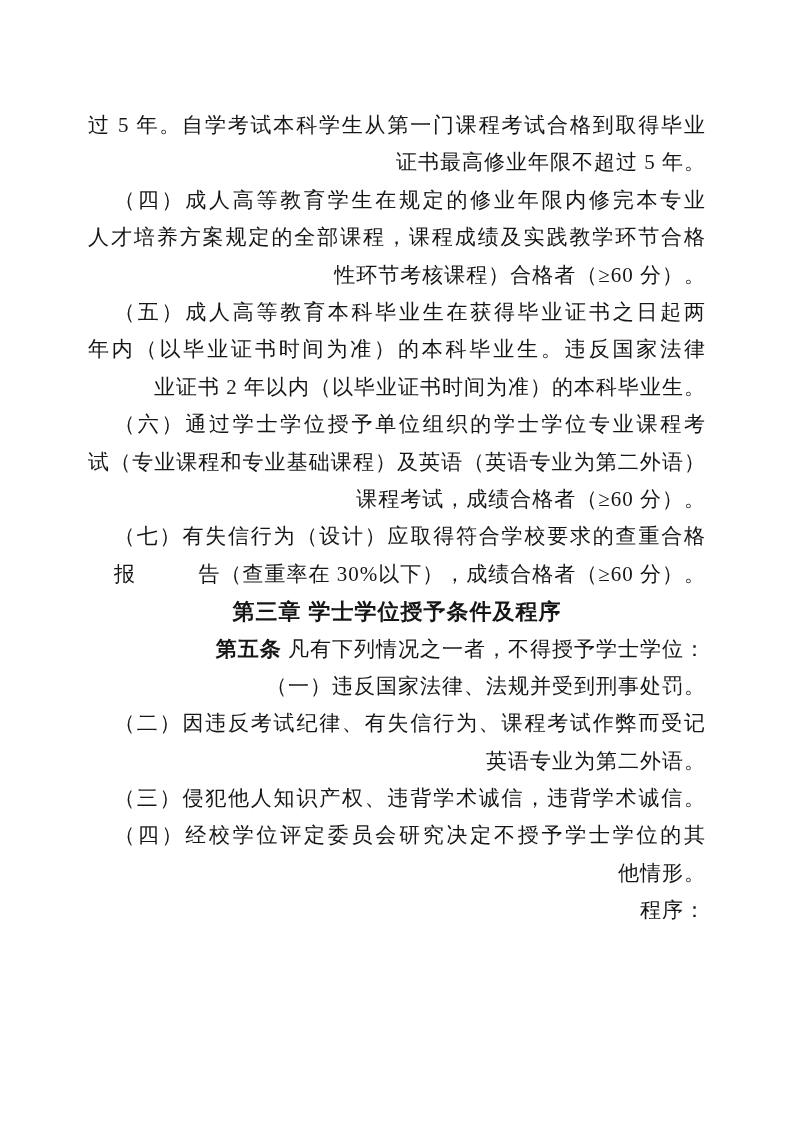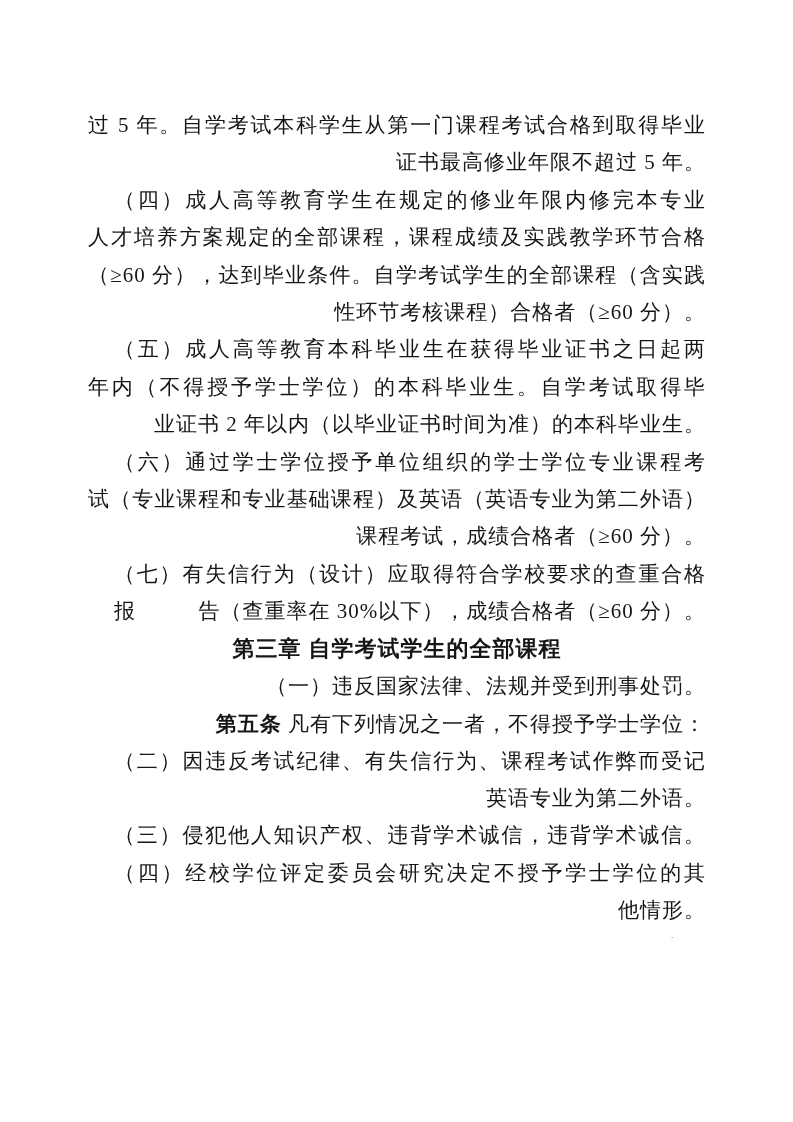--- a/index.html
+++ b/index.html
@@ -67,33 +67,32 @@
 </style>
 </head>
 <body>
 
 <div class="page">
   <div class="content">
     <div class="ln j">过 5 年。自学考试本科学生从第一门课程考试合格到取得毕业</div>
     <div class="ln">证书最高修业年限不超过 5 年。</div>
     <div class="ln ip j">（四）成人高等教育学生在规定的修业年限内修完本专业</div>
     <div class="ln j">人才培养方案规定的全部课程，课程成绩及实践教学环节合格</div>
-    <div class="ln j">（≥60 分），达到毕业条件。自学考试学生的全部课程（含实践</div>
     <div class="ln">性环节考核课程）合格者（≥60 分）。</div>
     <div class="ln ip j">（五）成人高等教育本科毕业生在获得毕业证书之日起两</div>
-    <div class="ln j">年内（不得授予学士学位）的本科毕业生。自学考试取得毕</div>
+    <div class="ln j">年内（以毕业证书时间为准）的本科毕业生。违反国家法律</div>
     <div class="ln">业证书 2 年以内（以毕业证书时间为准）的本科毕业生。</div>
     <div class="ln ip j">（六）通过学士学位授予单位组织的学士学位专业课程考</div>
     <div class="ln j">试（专业课程和专业基础课程）及英语（英语专业为第二外语）</div>
     <div class="ln">课程考试，成绩合格者（≥60 分）。</div>
     <div class="ln ip j">（七）有失信行为（设计）应取得符合学校要求的查重合格报</div>
     <div class="ln">告（查重率在 30%以下），成绩合格者（≥60 分）。</div>
-    <div class="ln hd">第三章 自学考试学生的全部课程</div>
+    <div class="ln hd">第三章 学士学位授予条件及程序</div>
+    <div class="ln it"><span class="b">第五条</span><span> 凡有下列情况之一者，不得授予学士学位：</span></div>
     <div class="ln ip">（一）违反国家法律、法规并受到刑事处罚。</div>
-    <div class="ln it"><span class="b">第五条</span><span> 凡有下列情况之一者，不得授予学士学位：</span></div>
     <div class="ln ip j">（二）因违反考试纪律、有失信行为、课程考试作弊而受记</div>
     <div class="ln">英语专业为第二外语。</div>
     <div class="ln ip j">（三）侵犯他人知识产权、违背学术诚信，违背学术诚信。</div>
     <div class="ln ip j">（四）经校学位评定委员会研究决定不授予学士学位的其</div>
     <div class="ln">他情形。</div>
     <div class="ln">程序：</div>
   </div>
   <div class="footer">2</div>
 </div>
 

